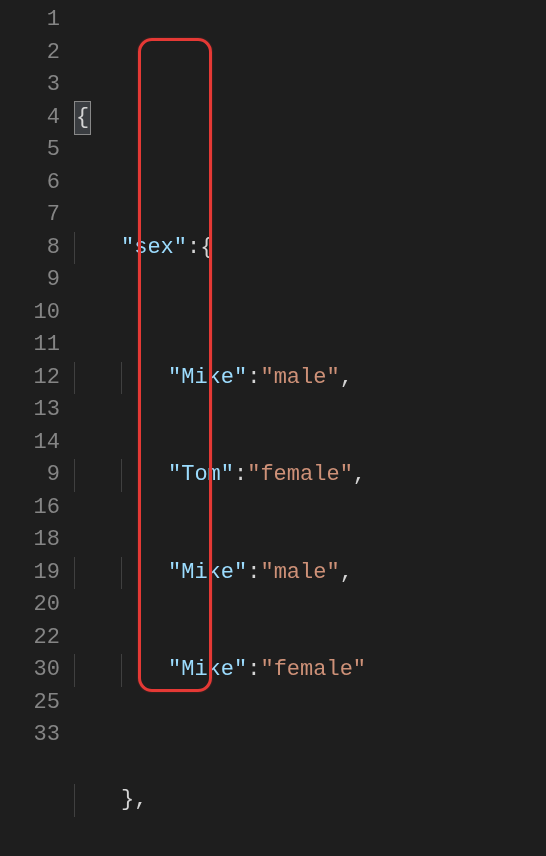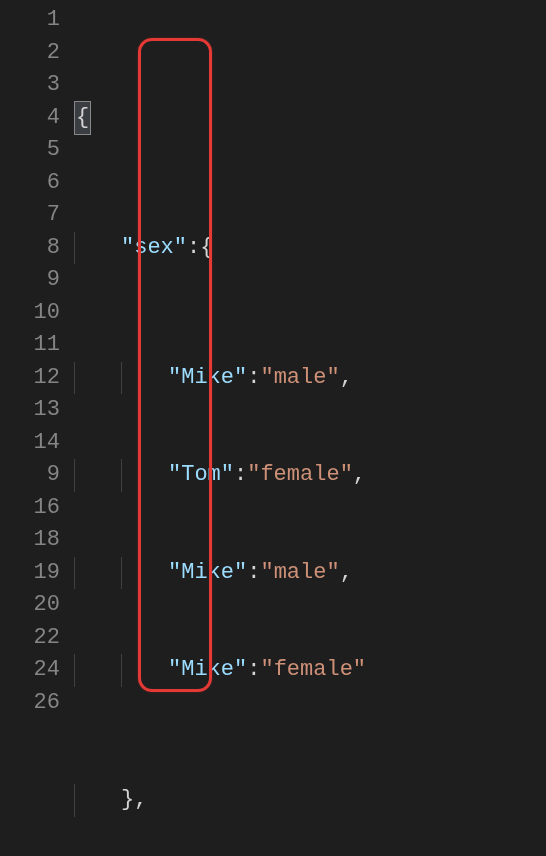--- a/index.html
+++ b/index.html
@@ -36,22 +36,23 @@
     <div>11</div>
     <div>12</div>
     <div>13</div>
     <div>14</div>
     <div>9</div>
     <div>16</div>
     <div>18</div>
     <div>19</div>
     <div>20</div>
     <div>22</div>
-    <div>24</div>
-    <div>26</div>
+    <div>30</div>
+    <div>25</div>
+    <div>33</div>
   </div>
 
   <div class="code">
     
     <div class="line"><span class="cursor-brace">{</span></div>
     
     <div class="line"><span class="guide"></span><span class="key">"<span>sex</span>"</span><span class="pun">:</span><span class="brace">{</span></div>
     
     <div class="line"><span class="guide"></span><span class="guide2"></span><span class="key">"<span>Mike</span>"</span><span class="pun">:</span><span class="str">"<span>male</span>"</span><span class="pun">,</span></div>
     <div class="line"><span class="guide"></span><span class="guide2"></span><span class="key">"<span>Tom</span>"</span><span class="pun">:</span><span class="str">"<span>female</span>"</span><span class="pun">,</span></div>

